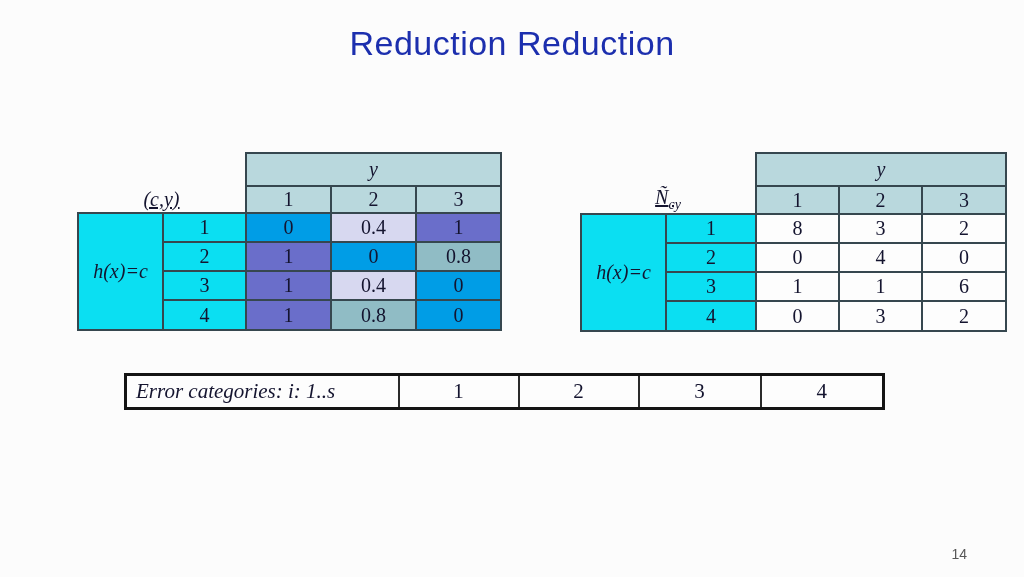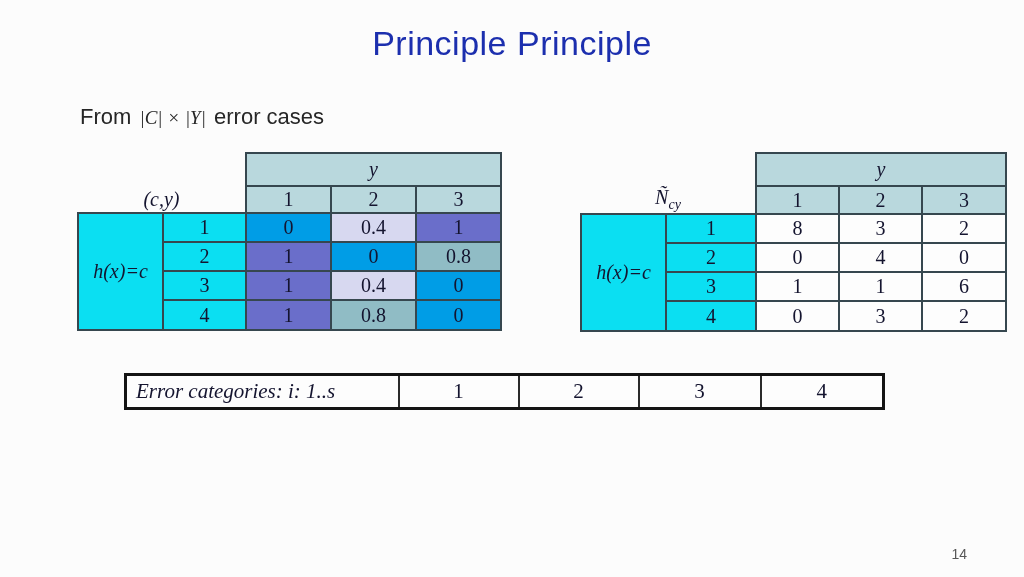--- a/index.html
+++ b/index.html
@@ -40,21 +40,21 @@
     border-collapse:collapse;
     table-layout:fixed;
     font-family:"Liberation Serif", serif;
     font-size:20px;
     color:#14142f;
   }
   .matrix-left  { left:77px;  top:152px; }
   .matrix-right { left:580px; top:152px; }
   table.matrix td { text-align:center; vertical-align:middle; padding:0; }
   td.bordered { border:2px solid #36474f; }
-  td.blank { border:none; background:transparent; }
+  td.blank { border:none; background:transparent;text-decoration:underline; }
   td.ygroup { background:#b9d8dd; font-style:italic; }
   td.colhead { background:#b9d8dd; }
   td.hx { background:#0bdff2; font-style:italic; }
   td.rn { background:#0bdff2; }
   td.corner {
     text-align:right;
     vertical-align:bottom;
     font-style:italic;
     padding-right:14px;
     padding-bottom:2px;
@@ -97,23 +97,22 @@
     font-size:14px;
     color:#575757;
     text-align:center;
   }
 </style>
 </head>
 <body>
 
 <div class="slide">
 
-  <div class="title" style="color: rgb(28, 47, 174);">Principle Principle</div>
-
-  <div class="subtitle"><span>From</span> <span class="math">|C| × |Y|</span> <span>error cases</span></div>
+  <div class="title" style="color: rgb(28, 47, 174);">Reduction Reduction</div>
+
 
   <table class="matrix matrix-left">
     <colgroup>
         <col style="width:85px">
         <col style="width:83px">
         <col style="width:85px">
         <col style="width:85px">
         <col style="width:85px">
       </colgroup>
     <tbody>

